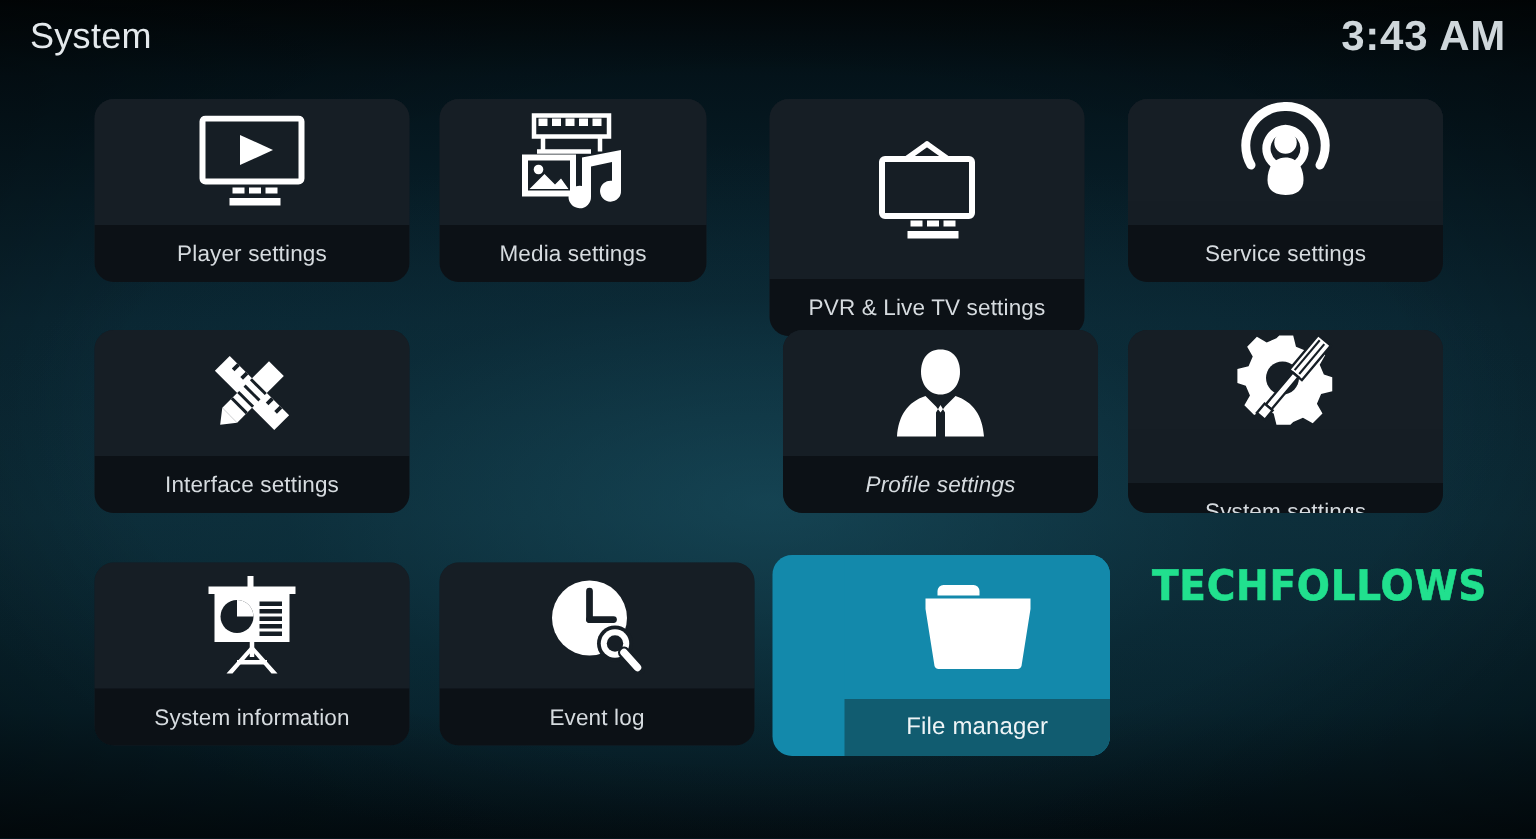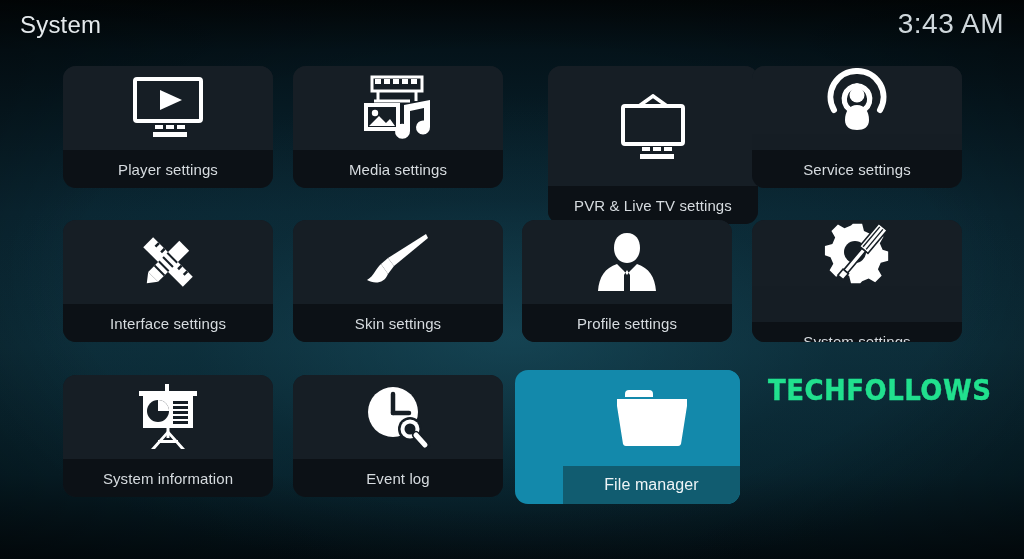--- a/index.html
+++ b/index.html
@@ -21,21 +21,21 @@
   }
 
   
   .header { position:absolute; top:0; left:0; right:0; height:55px; z-index:3;padding-left:36px; }
   .page-title {
     position:absolute; left:20px; top:11px;
     font-size:24px; color:#e4e9ec; font-weight:400; letter-spacing:0.2px;
   }
   .clock {
     position:absolute; right:20px; top:8px;
-    font-size:28px; color:#cfd7db; font-weight:400; letter-spacing:0.5px;
+    font-size:28px; color:#cfd7db; font-weight:700; letter-spacing:0.5px;
   }
 
   
   .grid { position:absolute; left:0; top:0; width:1024px; height:559px; z-index:2; }
 
   .tile {
     position:absolute;
     background:#151d24;
     display:flex; flex-direction:column;
     overflow:hidden;
@@ -103,21 +103,21 @@
             <rect x="46" y="48" width="8" height="4" fill="#fff"></rect>
             <rect x="22" y="55" width="34" height="5" fill="#fff"></rect>
           </svg>
         </span>
       </div>
       <div class="label-bar">
         <span class="label-text">Player settings</span>
       </div>
     </div>
 
-    <div class="tile" style="left:293px; top:66px;  width:210px; height:122px;">
+    <div class="tile" style="left:293px; top:66px;  width:178px; height:122px;">
       <div class="icon-area">
         <span>
           <svg width="76" height="66" viewBox="0 0 76 66">
 
             <rect x="12" y="2" width="50" height="14" fill="none" stroke="#fff" stroke-width="3"></rect>
             <rect x="15" y="4" width="6" height="5" fill="#fff"></rect>
             <rect x="24" y="4" width="6" height="5" fill="#fff"></rect>
             <rect x="33" y="4" width="6" height="5" fill="#fff"></rect>
             <rect x="42" y="4" width="6" height="5" fill="#fff"></rect>
             <rect x="51" y="4" width="6" height="5" fill="#fff"></rect>
@@ -132,21 +132,21 @@
 
             <path d="M44 30 L70 25 L70 52 A7 7 0 1 1 64 45.5 L64 33 L50 36 L50 56 A7.5 7.5 0 1 1 44 49 Z" fill="#fff"></path>
           </svg>
         </span>
       </div>
       <div class="label-bar">
         <span class="label-text">Media settings</span>
       </div>
     </div>
 
-    <div class="tile" style="left:548px; top:66px;  width:210px; height:158px;">
+    <div class="tile" style="left:513px; top:66px;  width:210px; height:158px;">
       <div class="icon-area">
         <span>
           <svg width="74" height="68" viewBox="0 0 74 68">
             <line x1="23" y1="14" x2="37" y2="4" stroke="#fff" stroke-width="3.5" stroke-linecap="round"></line>
             <line x1="51" y1="14" x2="37" y2="4" stroke="#fff" stroke-width="3.5" stroke-linecap="round"></line>
             <rect x="7" y="14" width="60" height="38" rx="2" fill="none" stroke="#fff" stroke-width="4"></rect>
             <rect x="26" y="55" width="8" height="4" fill="#fff"></rect>
             <rect x="37" y="55" width="8" height="4" fill="#fff"></rect>
             <rect x="48" y="55" width="8" height="4" fill="#fff"></rect>
             <rect x="24" y="62" width="34" height="5" fill="#fff"></rect>
@@ -200,36 +200,22 @@
               <path d="M12 26 L3 33 L12 40 Z" fill="#fff"></path>
             </g>
           </svg>
         </span>
       </div>
       <div class="label-bar">
         <span class="label-text">Interface settings</span>
       </div>
     </div>
 
-    <div class="tile" style="left:293px; top:220px; width:210px; height:122px;">
-      <div class="icon-area">
-        <span>
-          <svg width="68" height="60" viewBox="0 0 68 60">
-            <path d="M62 2 L64 6 L30 34 L24 26 Z" fill="#fff"></path>
-            <path d="M30 34 L24 26 L17 32 L24 42 Z" fill="#fff"></path>
-            <path d="M24 42 L17 32 C12 36 10 44 3 48 C10 52 20 52 24 42 Z" fill="#fff"></path>
-          </svg>
-        </span>
-      </div>
-      <div class="label-bar">
-        <span class="label-text">Skin settings</span>
-      </div>
-    </div>
-
-    <div class="tile" style="left:522px; top:220px; width:210px; height:122px;">
+
+    <div class="tile" style="left:522px; top:220px; width:210px; height:122px;font-style:italic;">
       <div class="icon-area">
         <span>
           <svg width="64" height="62" viewBox="0 0 64 62">
             <path d="M32 2 C23 2 19 9 19 17 C19 25 24 32 32 32 C40 32 45 25 45 17 C45 9 41 2 32 2 Z" fill="#fff"></path>
             <path d="M22 33 C10 37 4 46 3 60 L29 60 L29 44 L32 39 L35 44 L35 60 L61 60 C60 46 54 37 42 33 L35 40 L32 44 L29 40 Z" fill="#fff"></path>
           </svg>
         </span>
       </div>
       <div class="label-bar">
         <span class="label-text">Profile settings</span>

